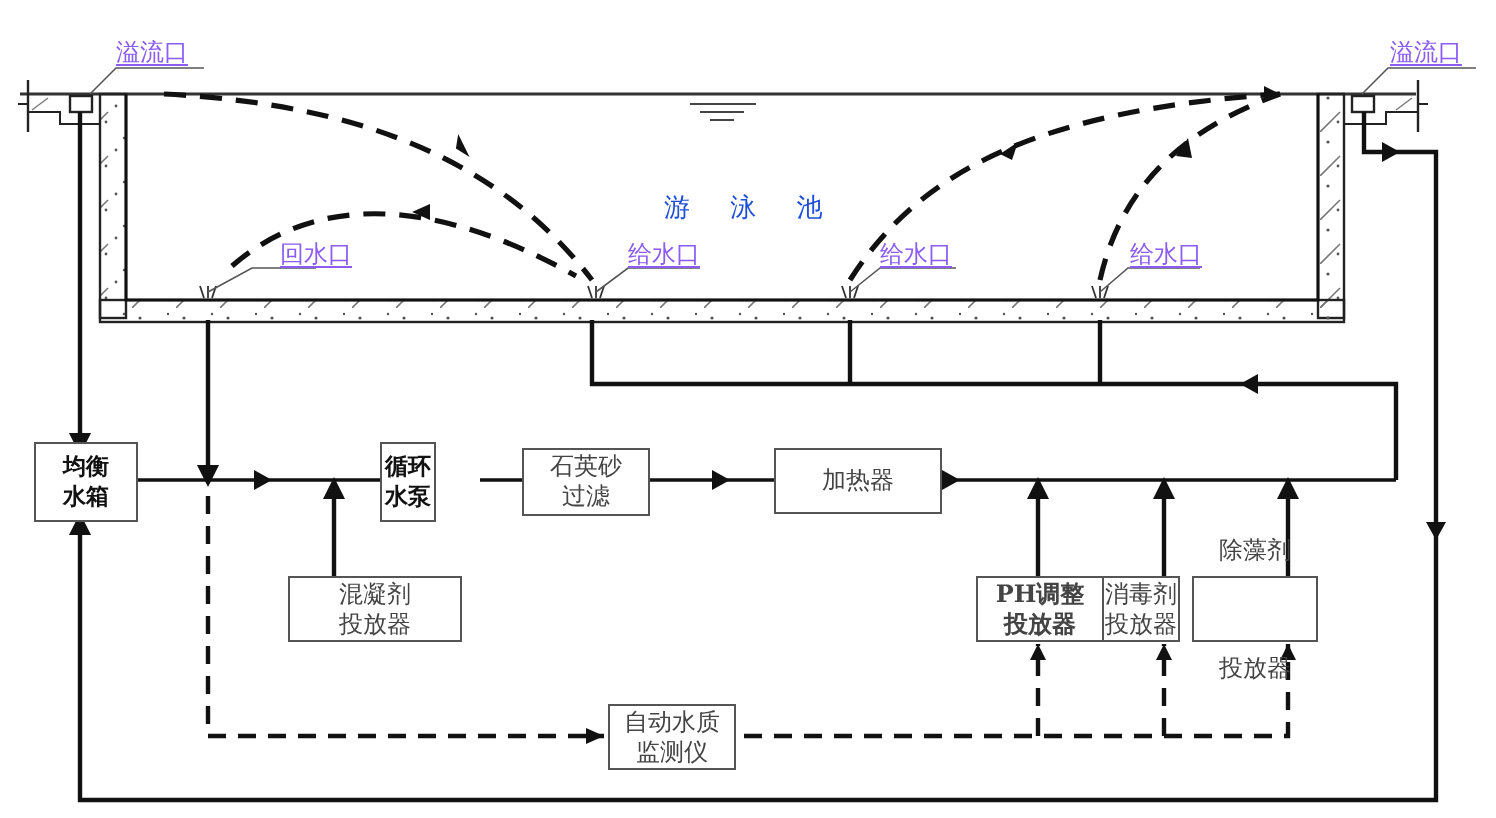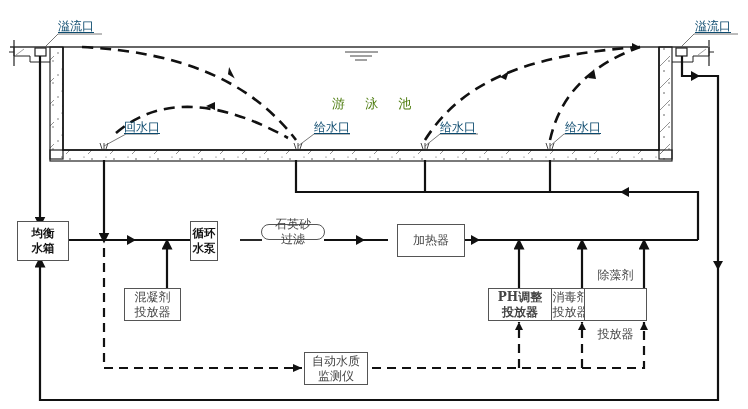--- a/index.html
+++ b/index.html
@@ -1,22 +1,22 @@
 <!DOCTYPE html>
 <html><head>
 <meta charset="utf-8">
 <style>
   html, body { margin: 0; padding: 0; background: #ffffff; }
   body { width: 748px; height: 409px; overflow: hidden; position: relative; font-family: "DejaVu Serif", "Liberation Serif", serif; }
   #diagram { position: absolute; left: 0; top: 0; width: 748px; height: 409px; }
-  .lbl { position: absolute; font-size: 12px; color: #0c4a6e; white-space: nowrap; line-height: 13px; }
+  .lbl { position: absolute; font-size: 12px; color: #8b5cf6; white-space: nowrap; line-height: 13px; }
   .ul { text-decoration: underline; text-underline-offset: 2px; }
   .box { position: absolute; border: 1.5px solid #555; background: #fff; display: flex; flex-direction: column; align-items: center; justify-content: center; font-size: 12px; line-height: 15px; color: #444; text-align: center; box-sizing: border-box; }
   .box.bold { font-weight: bold; color: #111; font-family: "DejaVu Sans", "Liberation Sans", sans-serif; font-size: 11.5px; }
-  .pool-name { position: absolute; font-size: 13px; color: #4d7c0f; letter-spacing: 8px; }
+  .pool-name { position: absolute; font-size: 13px; color: #1d4ed8; letter-spacing: 8px; }
 </style>
 </head>
 <body>
 
 <svg id="diagram" viewBox="0 0 748 409" xmlns="http://www.w3.org/2000/svg">
   <defs>
     <pattern id="concrete" width="22" height="22" patternUnits="userSpaceOnUse">
       <line x1="0" y1="22" x2="10" y2="12" stroke="#777" stroke-width="0.8"></line>
       <circle cx="4" cy="5" r="0.8" fill="#555"></circle>
       <circle cx="14" cy="9" r="0.7" fill="#555"></circle>
@@ -148,53 +148,53 @@
   <g fill="#111">
     <path d="M302,368 l-9,-4 l0,8 z"></path>
     <path d="M519,322 l-4,8 l8,0 z"></path>
     <path d="M582,322 l-4,8 l8,0 z"></path>
     <path d="M644,322 l-4,8 l8,0 z"></path>
   </g>
 </svg>
 
 <div class="lbl ul" style="left:58px; top:20px;">溢流口</div>
 <div class="lbl ul" style="left:695px; top:20px;">溢流口</div>
-<div class="lbl ul" style="left:124px; top:121px;">回水口</div>
+<div class="lbl ul" style="left:140px; top:121px;">回水口</div>
 <div class="lbl ul" style="left:314px; top:121px;">给水口</div>
 <div class="lbl ul" style="left:440px; top:121px;">给水口</div>
 <div class="lbl ul" style="left:565px; top:121px;">给水口</div>
 <div class="pool-name" style="left:332px; top:95px;">游 泳 池</div>
 
 <div class="box bold" style="left:17px; top:221px; width:52px; height:40px;">
   <span>均衡</span>
   <span>水箱</span>
 </div>
 <div class="box bold" style="left:190px; top:221px; width:28px; height:40px;">
   <span>循环</span>
   <span>水泵</span>
 </div>
-<div class="box" style="left:261px; top:224px; width:64px; height:16px;border-radius:10px;">
+<div class="box" style="left:261px; top:224px; width:64px; height:34px;">
   <span>石英砂</span>
   <span>过滤</span>
 </div>
-<div class="box" style="left:397px; top:224px; width:68px; height:33px;">
+<div class="box" style="left:387px; top:224px; width:84px; height:33px;">
   <span>加热器</span>
 </div>
-<div class="box" style="left:124px; top:288px; width:57px; height:33px;">
+<div class="box" style="left:144px; top:288px; width:87px; height:33px;">
   <span>混凝剂</span>
   <span>投放器</span>
 </div>
 <div class="box" style="left:488px; top:288px; width:64px; height:33px;font-weight:bold;">
   <span>PH调整</span>
   <span>投放器</span>
 </div>
 <div class="box" style="left:551px; top:288px; width:39px; height:33px;">
   <span>消毒剂</span>
   <span>投放器</span>
 </div>
-<div class="box" style="left:584px; top:288px; width:63px; height:33px;gap:44px;">
+<div class="box" style="left:596px; top:288px; width:63px; height:33px;gap:44px;">
   <span>除藻剂</span>
   <span>投放器</span>
 </div>
 <div class="box" style="left:304px; top:352px; width:64px; height:33px;align-items:center;">
   <span>自动水质</span>
   <span>监测仪</span>
 </div>
 
 </body></html>

